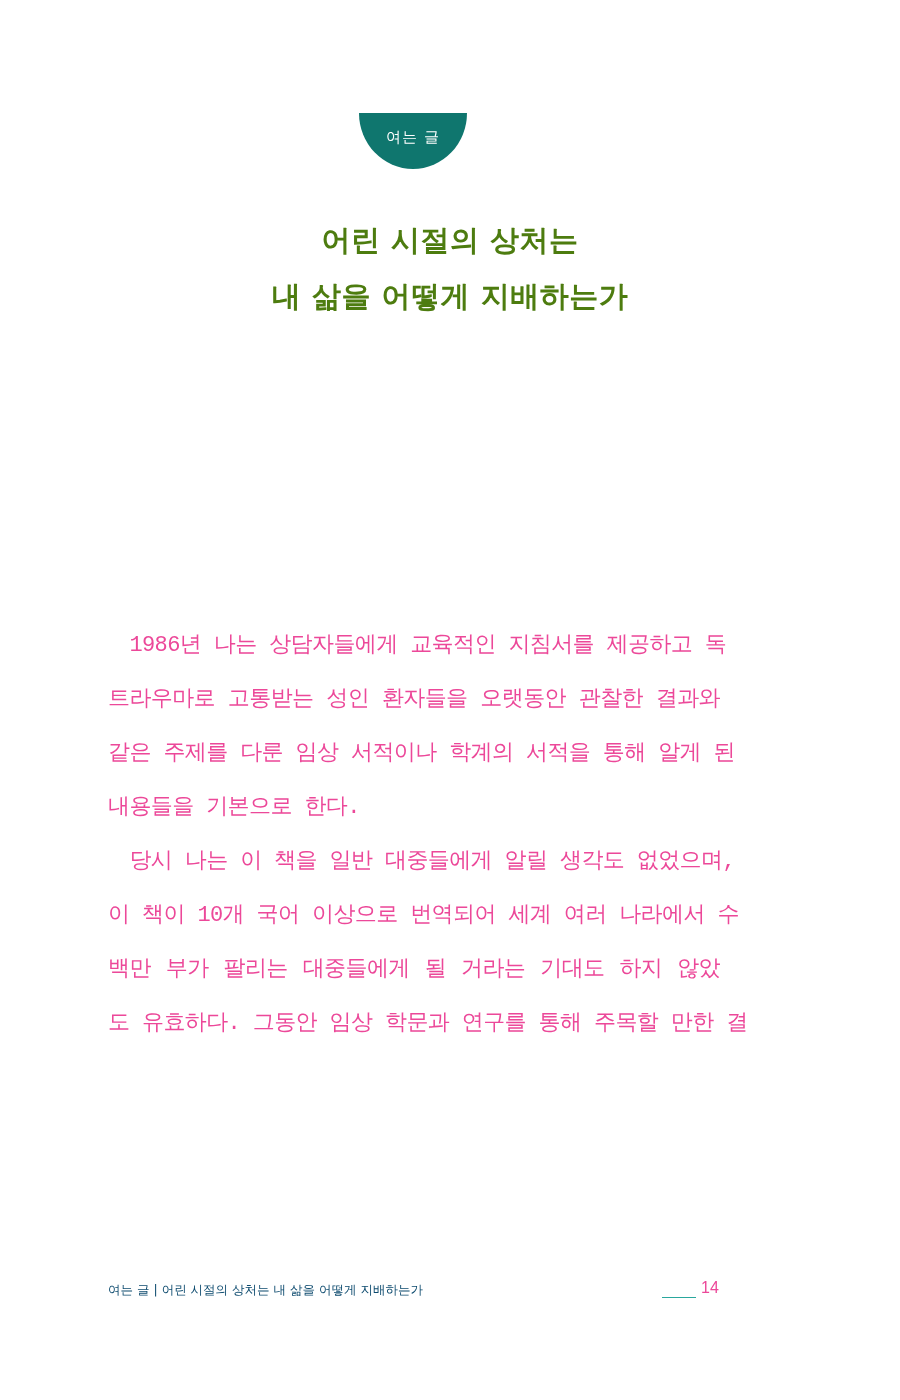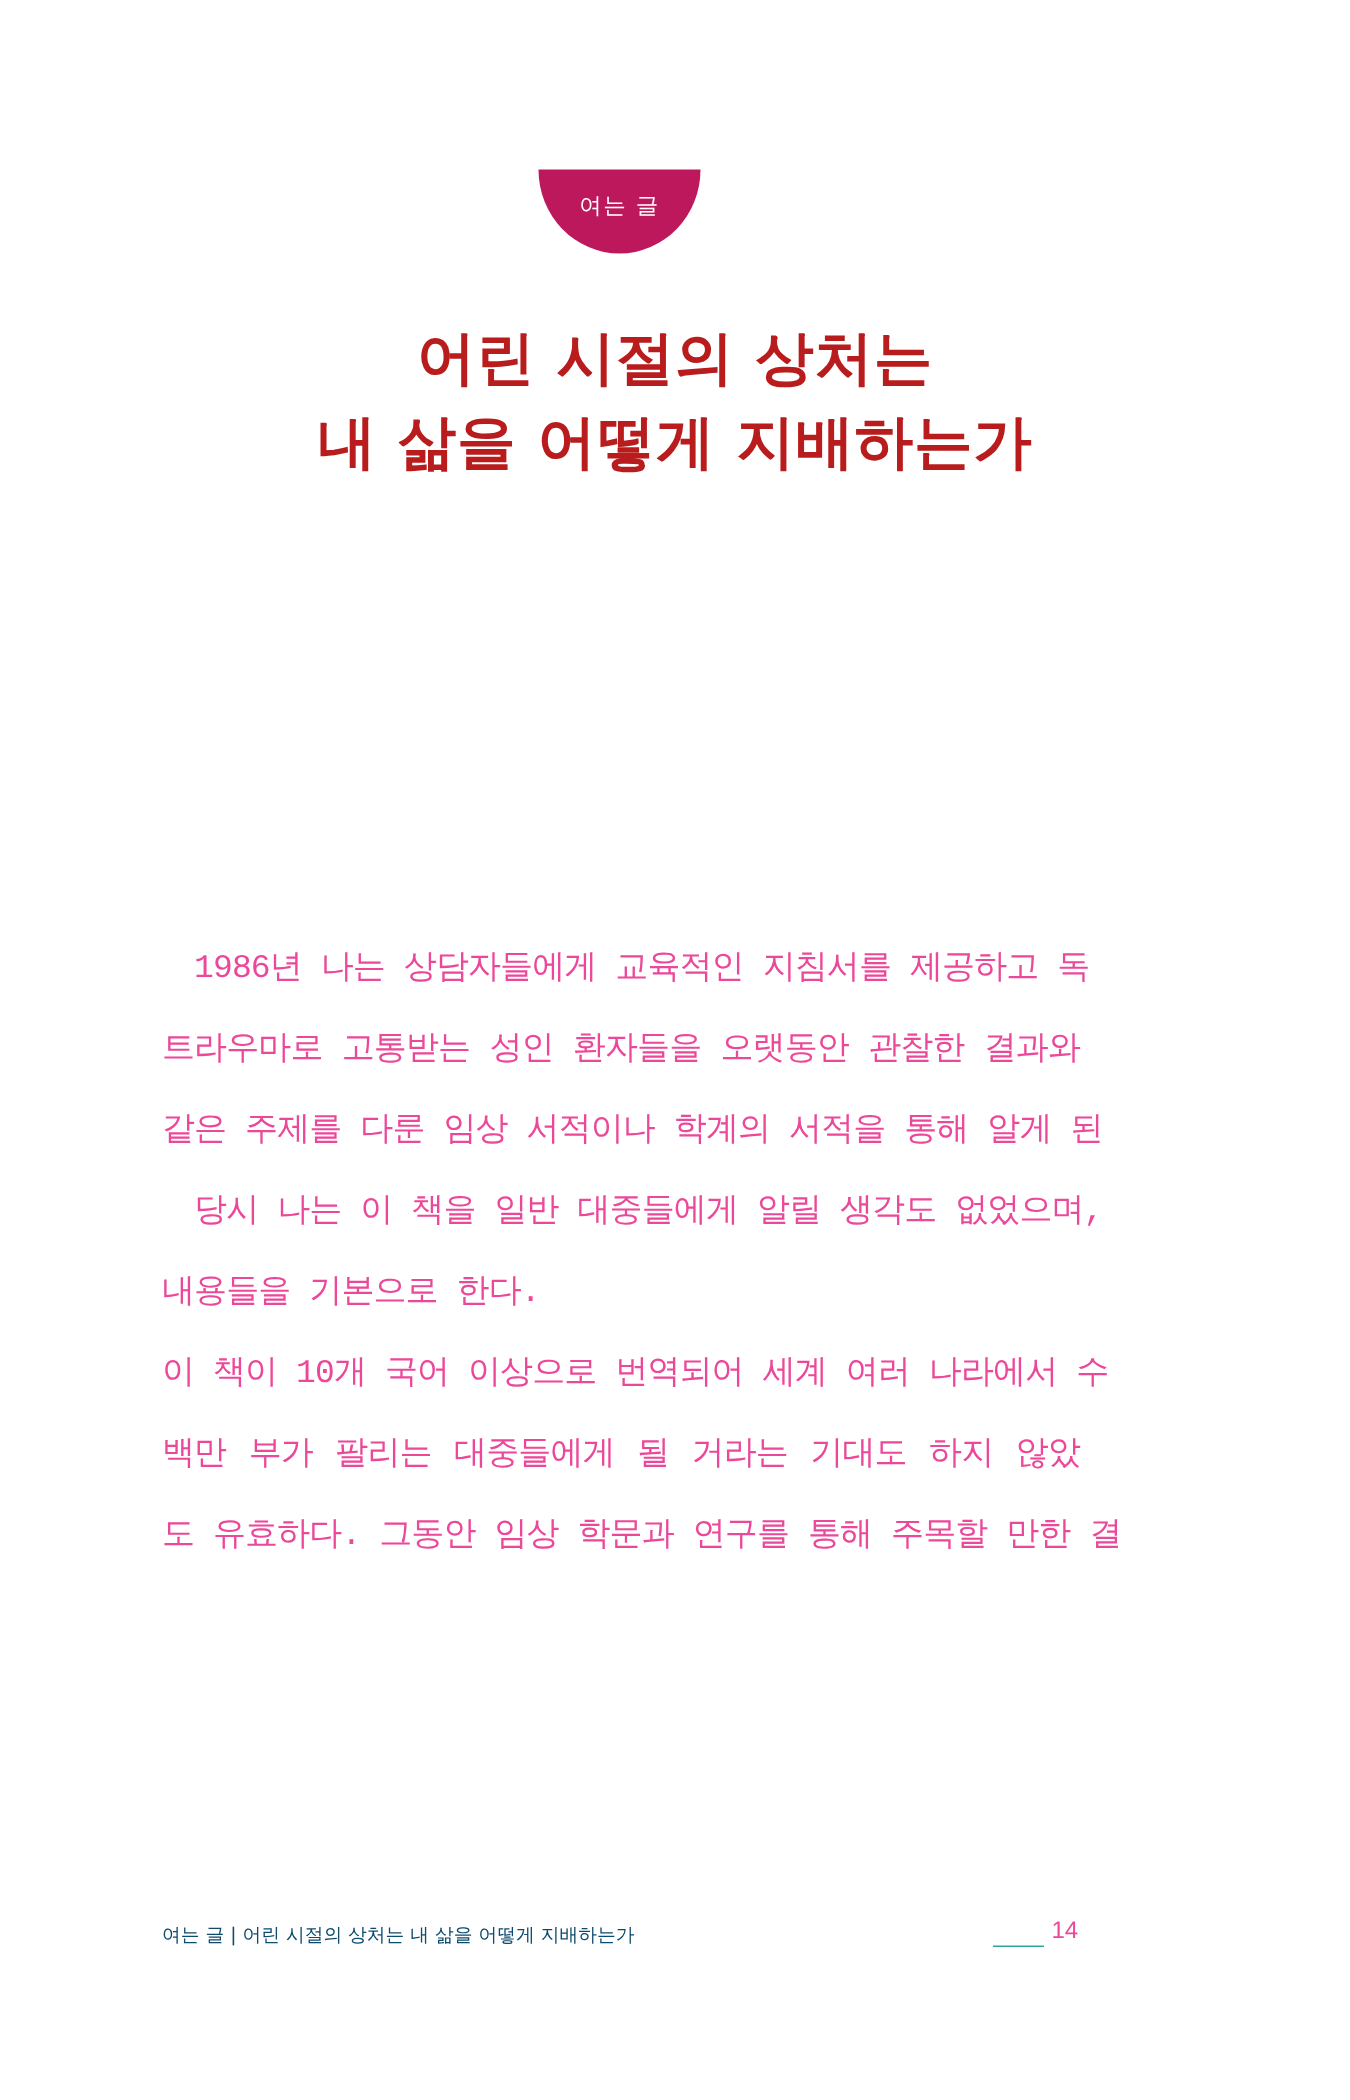--- a/index.html
+++ b/index.html
@@ -13,45 +13,45 @@
       position: relative;
       overflow: hidden;
       font-family: "DejaVu Sans", sans-serif;
     }
     .badge {
       position: absolute;
       left: 359px;
       top: 113px;
       width: 108px;
       height: 56px;
-      background: #be185d;
+      background: #0f766e;
       border-bottom-left-radius: 54px 56px;
       border-bottom-right-radius: 54px 56px;
       display: flex;
       align-items: center;
       justify-content: center;
       box-sizing: border-box;
       padding-bottom: 8px;
     }
     .badge-label {
       color: #ffffff;
       font-family: "DejaVu Sans", sans-serif;
       font-size: 15px;
       letter-spacing: 1px;
     }
     .title {
       position: absolute;
       left: 0;
       width: 900px;
       top: 212px;
       text-align: center;
-      color: #b91c1c;
+      color: #4d7c0f;
       font-family: "DejaVu Sans", sans-serif;
       font-weight: bold;
-      font-size: 39px;
+      font-size: 29px;
       line-height: 56px;
       letter-spacing: 0.5px;
     }
     .title-line {
       display: block;
     }
     .body-text {
       position: absolute;
       left: 108px;
       width: 612px;
@@ -108,22 +108,22 @@
 
 <h1 class="title" style="margin:0;font-weight:bold;">
   <span class="title-line">어린 시절의 상처는</span>
   <span class="title-line">내 삶을 어떻게 지배하는가</span>
 </h1>
 
 <div class="body-text">
   <span class="body-line">　1986년 나는 상담자들에게 교육적인 지침서를 제공하고 독</span>
   <span class="body-line">트라우마로 고통받는 성인 환자들을 오랫동안 관찰한 결과와</span>
   <span class="body-line">같은 주제를 다룬 임상 서적이나 학계의 서적을 통해 알게 된</span>
+  <span class="body-line last">내용들을 기본으로 한다.</span>
   <span class="body-line">　당시 나는 이 책을 일반 대중들에게 알릴 생각도 없었으며,</span>
-  <span class="body-line last">내용들을 기본으로 한다.</span>
   <span class="body-line">이 책이 10개 국어 이상으로 번역되어 세계 여러 나라에서 수</span>
   <span class="body-line">백만 부가 팔리는 대중들에게 될 거라는 기대도 하지 않았</span>
   <span class="body-line">도 유효하다. 그동안 임상 학문과 연구를 통해 주목할 만한 결</span>
 </div>
 
 <div class="footer-running">여는 글 | 어린 시절의 상처는 내 삶을 어떻게 지배하는가</div>
 <div class="footer-rule"></div>
 <div class="footer-page">14</div>
 
 </body></html>

